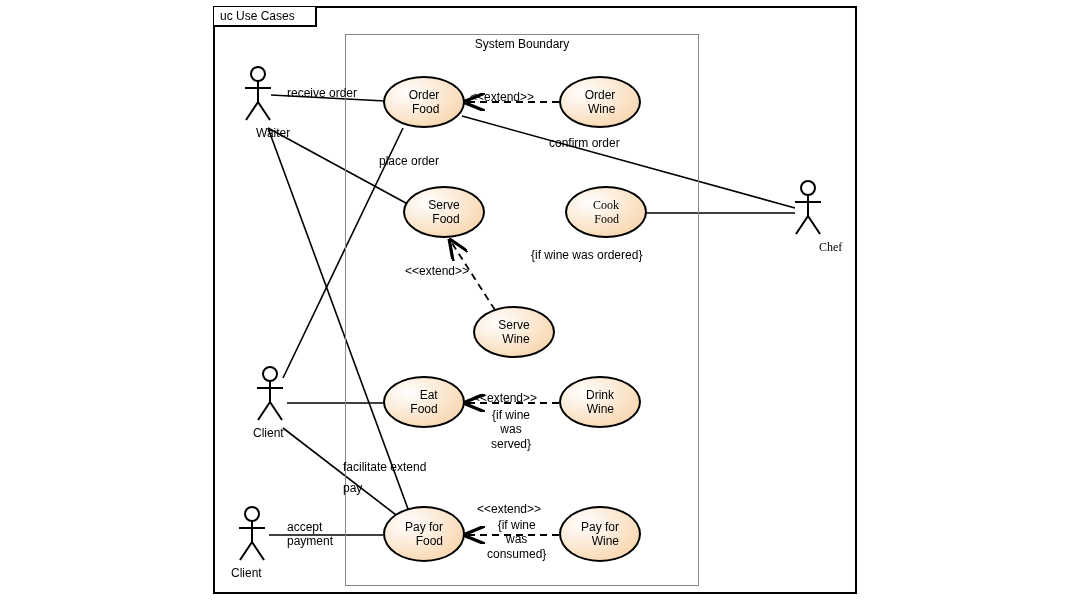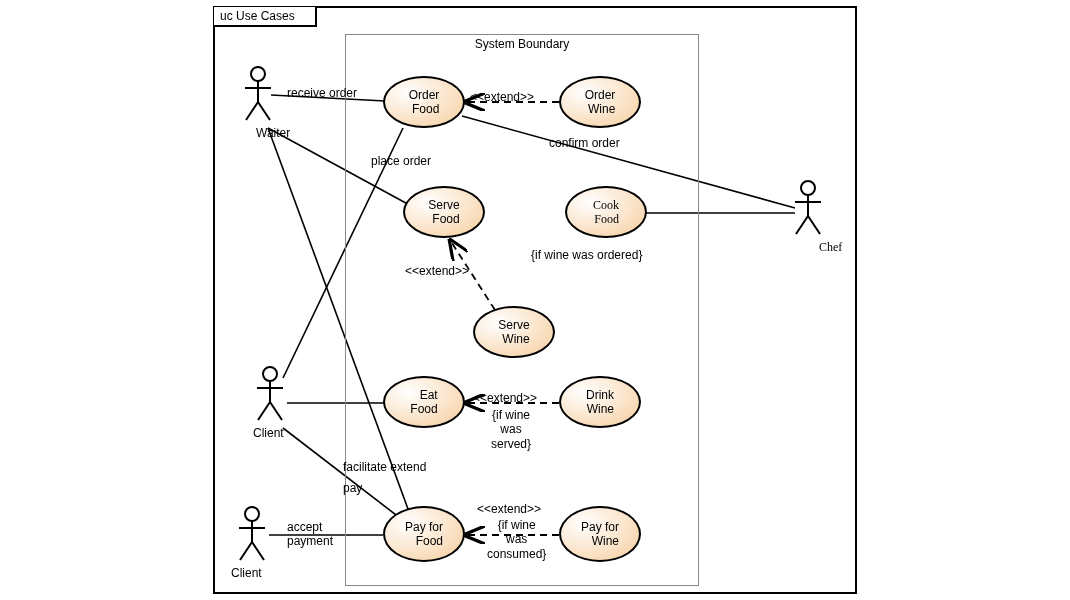--- a/index.html
+++ b/index.html
@@ -190,21 +190,21 @@
   <div class="usecase" style="left:344px; top:368px; width:82px; height:52px; white-space:pre;">Drink
 Wine</div>
   <div class="usecase" style="left:168px; top:498px; width:82px; height:56px; white-space:pre;">Pay for
 Food</div>
   <div class="usecase" style="left:344px; top:498px; width:82px; height:56px; white-space:pre;">Pay for
 Wine</div>
 
   <div class="label" style="left:72px; top:78px;">receive order</div>
   <div class="label" style="left:255px; top:82px;">&lt;&lt;extend&gt;&gt;</div>
   <div class="label" style="left:334px; top:128px;">confirm order</div>
-  <div class="label" style="left:128px; top:146px;padding-left:28px;">place order</div>
+  <div class="label" style="left:136px; top:146px;padding-left:28px;">place order</div>
   <div class="label" style="left:190px; top:256px;">&lt;&lt;extend&gt;&gt;</div>
   <div class="label" style="left:316px; top:240px;">{if wine was ordered}</div>
   <div class="label" style="left:258px; top:383px;">&lt;&lt;extend&gt;&gt;</div>
   <div class="label" style="left:276px; top:400px; white-space:pre; text-align:center;">{if wine
 was
 served}</div>
   <div class="label" style="left:128px; top:452px;">facilitate extend</div>
   <div class="label" style="left:128px; top:473px;">pay</div>
   <div class="label" style="left:72px; top:512px; white-space:pre;">accept
 payment</div>

